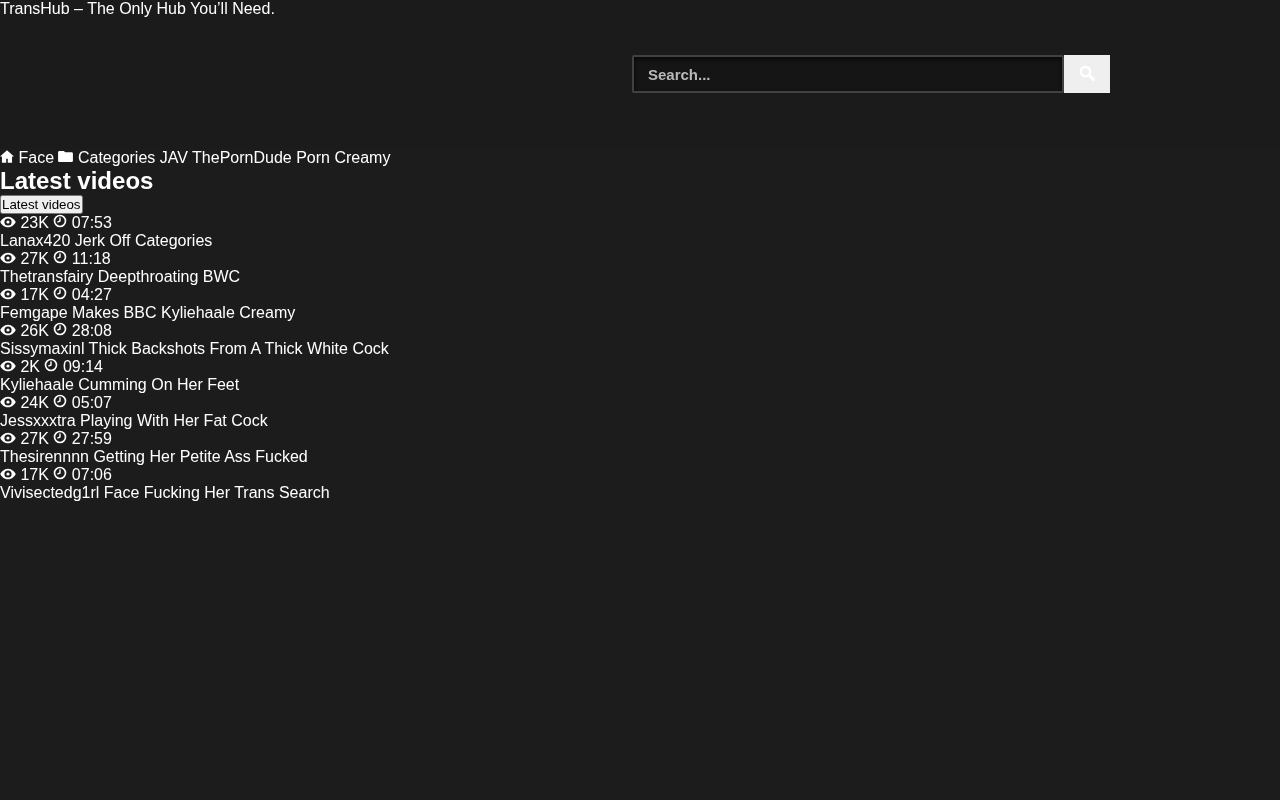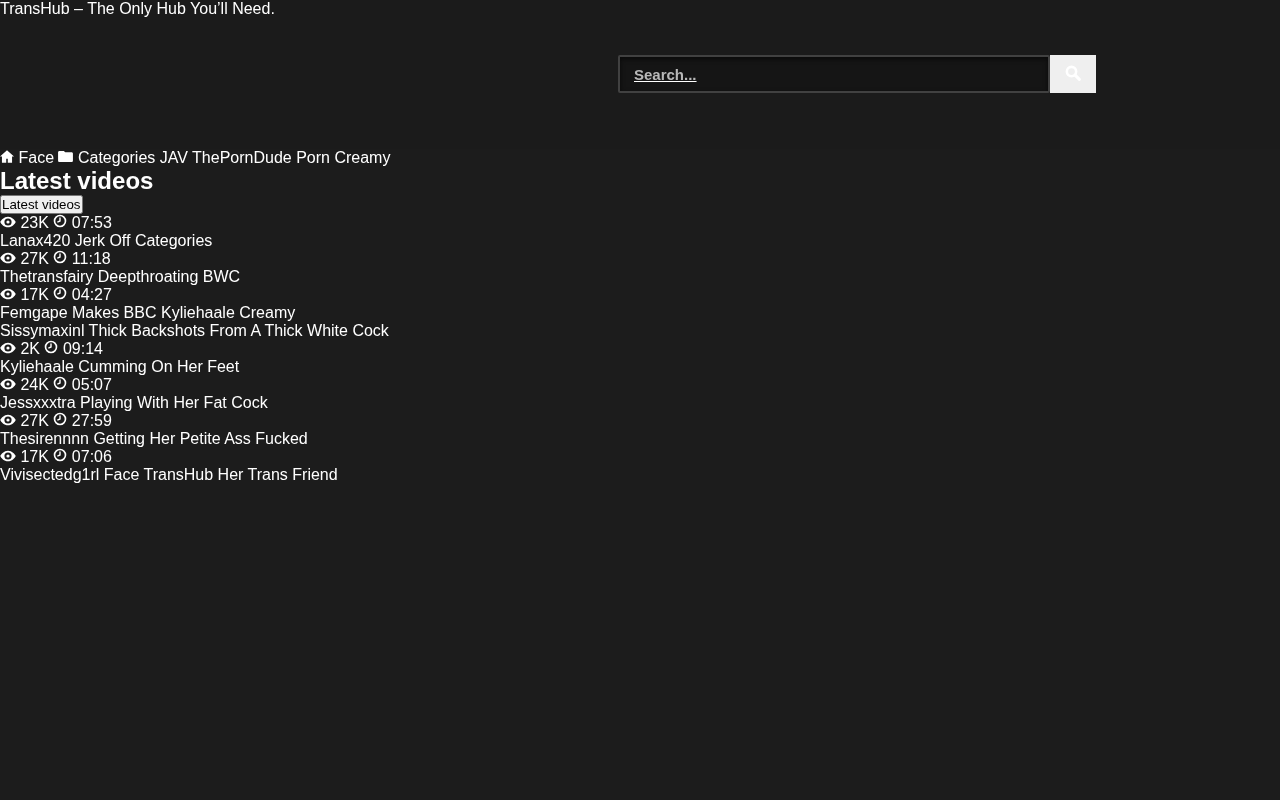--- a/index.html
+++ b/index.html
@@ -6,22 +6,22 @@
   html,body { width:1280px; height:800px; overflow:hidden; }
   body {
     background:#1c1c1c;
     font-family:"Liberation Sans", sans-serif;
     color:#fff;
     position:relative;
   }
   
   .site-header { position:relative; height:149px; background:#1b1b1b; }
   .searchbar {
-    position:absolute; left:618px; top:55px;
-    display:flex; align-items:stretch; height:38px;text-decoration:underline;
+    position:absolute; left:632px; top:55px;
+    display:flex; align-items:stretch; height:38px;
   }
   .search-input {
     width:432px; height:38px;
     background:#151515;
     border:2px solid #414141;
     border-radius:2px;
     color:#c9c9c9;
     font-family:"Liberation Sans", sans-serif;
     font-size:15px; font-weight:bold;
     padding:0 14px;
@@ -240,20 +240,42 @@
             </svg>
           </span>
           <span class="duration-value">04:27</span>
         </span>
       </div>
     </div>
     <div class="title">Femgape Makes BBC Kyliehaale Creamy</div>
   </article>
 
   <article class="card">
+    <div class="thumb">
+      <div class="meta">
+        <span class="m">
+          <span>
+            <svg width="16" height="12" viewBox="0 0 24 18">
+              <path fill="#fff" fill-rule="evenodd" d="M12 1C6.2 1 1.6 6 .4 9c1.2 3 5.8 8 11.6 8s10.4-5 11.6-8C22.4 6 17.8 1 12 1zm0 13.4A5.4 5.4 0 1 1 12 3.6a5.4 5.4 0 0 1 0 10.8z"></path>
+              <circle cx="12" cy="9" r="2.4" fill="#fff"></circle>
+            </svg>
+          </span>
+          <span class="views-count">26K</span>
+        </span>
+        <span class="m">
+          <span>
+            <svg width="14" height="14" viewBox="0 0 24 24">
+              <circle cx="12" cy="12" r="9.4" fill="none" stroke="#fff" stroke-width="2.8"></circle>
+              <path d="M12 6.8V12l-3.6 1.6" fill="none" stroke="#fff" stroke-width="2.4" stroke-linecap="round" stroke-linejoin="round"></path>
+            </svg>
+          </span>
+          <span class="duration-value">28:08</span>
+        </span>
+      </div>
+    </div>
     <div class="title">Sissymaxinl Thick Backshots From A Thick White Cock</div>
   </article>
 
   <article class="card">
     <div class="thumb">
       <div class="meta">
         <span class="m">
           <span>
             <svg width="16" height="12" viewBox="0 0 24 18">
               <path fill="#fff" fill-rule="evenodd" d="M12 1C6.2 1 1.6 6 .4 9c1.2 3 5.8 8 11.6 8s10.4-5 11.6-8C22.4 6 17.8 1 12 1zm0 13.4A5.4 5.4 0 1 1 12 3.6a5.4 5.4 0 0 1 0 10.8z"></path>
@@ -344,21 +366,21 @@
           <span>
             <svg width="14" height="14" viewBox="0 0 24 24">
               <circle cx="12" cy="12" r="9.4" fill="none" stroke="#fff" stroke-width="2.8"></circle>
               <path d="M12 6.8V12l-3.6 1.6" fill="none" stroke="#fff" stroke-width="2.4" stroke-linecap="round" stroke-linejoin="round"></path>
             </svg>
           </span>
           <span class="duration-value">07:06</span>
         </span>
       </div>
     </div>
-    <div class="title">Vivisectedg1rl Face TransHub Her Trans Friend</div>
+    <div class="title">Vivisectedg1rl Face Fucking Her Trans Search</div>
   </article>
 <article class="card">
         <div class="thumb"></div>
       </article>
       <article class="card">
         <div class="thumb"></div>
       </article>
       <article class="card">
         <div class="thumb"></div>
       </article>

